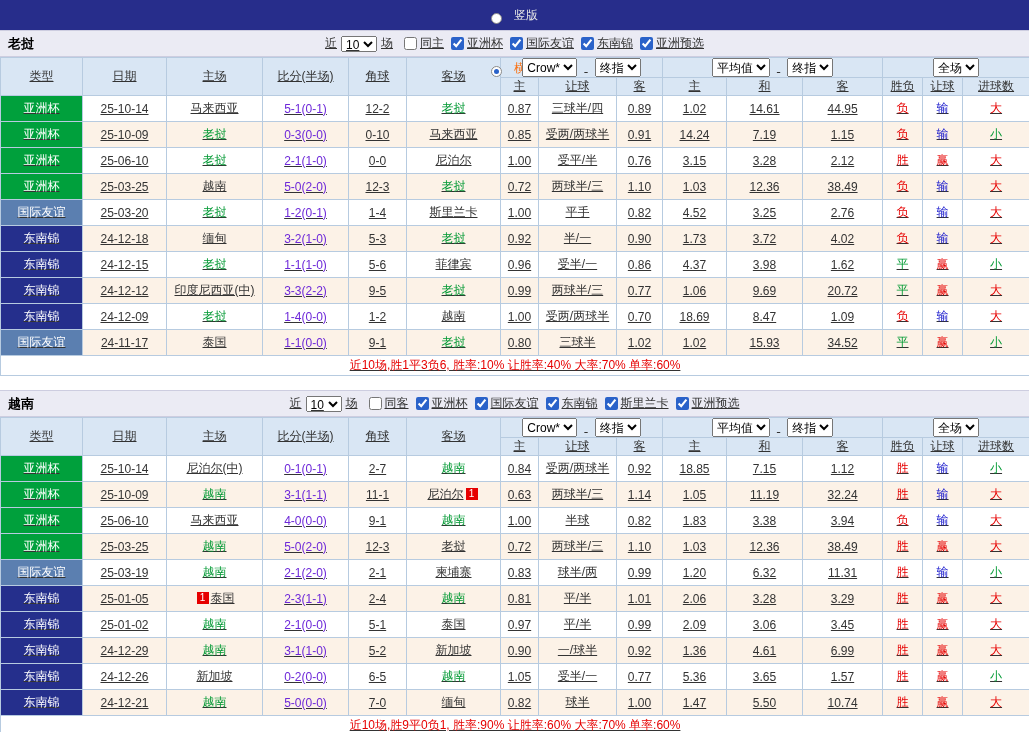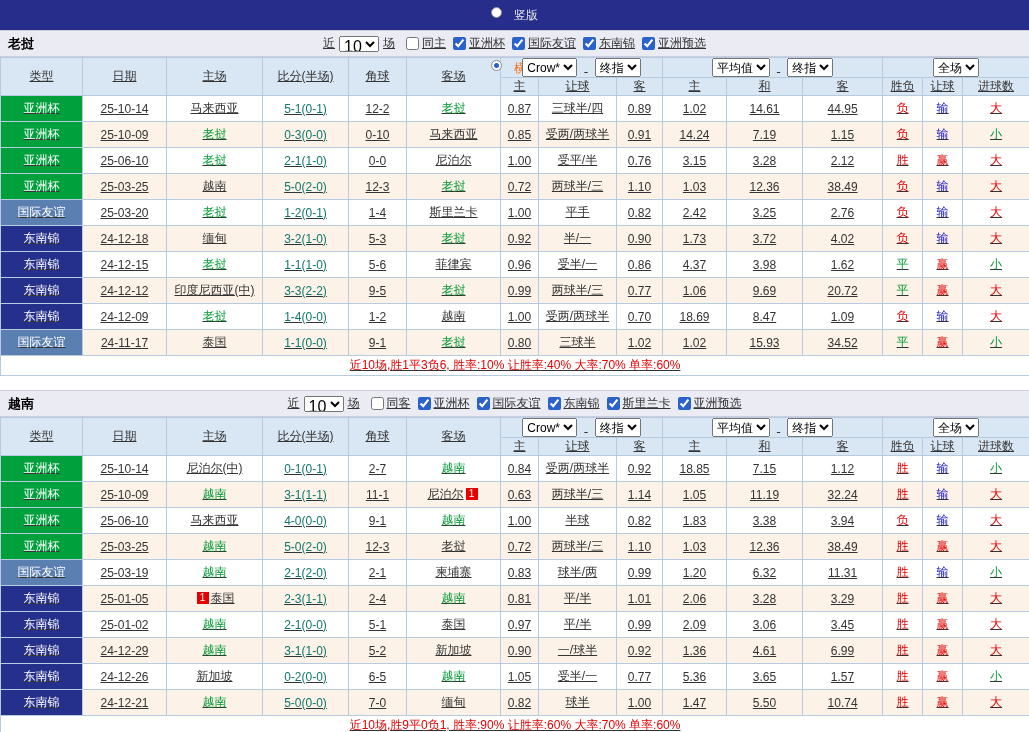--- a/index.html
+++ b/index.html
@@ -1,48 +1,48 @@
 <!DOCTYPE html>
 <html><head>
 <meta charset="utf-8">
 <style>
   * { margin:0; padding:0; box-sizing:border-box; }
   html,body { width:1029px; }
   body { background:#fff; font-family:"Liberation Sans","DejaVu Sans",sans-serif; font-size:12px; color:#333; }
 
   .topbar { height:30px; background:#272d8b; display:flex; align-items:center; justify-content:center; gap:16px;flex-direction:column; }
   .topbar .title { color:#fff; font-weight:bold; font-size:14px; letter-spacing:1px; }
-  .radio-opt { display:flex; align-items:flex-start; gap:12px; color:#e6e6e6; cursor:pointer; font-size:12px;margin-top:20px; }
+  .radio-opt { display:flex; align-items:flex-end; gap:12px; color:#e6e6e6; cursor:pointer; font-size:12px;margin-top:20px; }
   .radio-opt.sel { color:#f97316; }
   .rc { width:11px; height:11px; border-radius:50%; background:#fff; border:1px solid #8a8a8a; display:inline-block; position:relative; }
   .radio-opt.sel .rc::after { content:""; position:absolute; left:2px; top:2px; width:5px; height:5px; border-radius:50%; background:#2a62c9; }
 
   .section { margin-bottom:14px;text-decoration:underline; }
   .section:last-child { margin-bottom:0; }
   .section-header { height:27px; background:#ebebf4; border-top:1px solid #cdcde0; border-bottom:1px solid #cdcde0; position:relative; display:flex; align-items:center; }
   .team-name { position:absolute; left:8px; font-weight:bold; font-size:13px; color:#000; }
   .filters { margin:0 auto; display:flex; align-items:center; gap:4px; }
-  .count-select { height:16px; font-size:16px; }
+  .count-select { height:16px; font-size:12px; }
   .cbs { display:flex; align-items:center; }
   .cb { display:flex; align-items:center; margin-left:7px; cursor:pointer; }
   .cb input { width:13px; height:13px; accent-color:#2a62c9; margin-right:3px; }
 
   table { border-collapse:collapse; table-layout:fixed; width:1029px; }
   th, td { border:1px solid #b7cbe0; text-align:center; white-space:nowrap; overflow:hidden; font-size:12px; }
   thead th { background:#d9e6f4; font-weight:normal; color:#333; height:18px; }
   thead tr:first-child th { height:19px; }
   thead select { height:19px; font-size:12px; margin:0 7px; vertical-align:middle; }
   tbody td { height:26px; background:#fff; }
   tbody tr:nth-child(even) td { background:#fcf2e7; }
   td.type { color:#fff; }
   .tc-asia { background:#00a03c !important; }
   .tc-friendly { background:#5b7fb0 !important; }
   .tc-sea { background:#252f8c !important; }
   td.self { color:#009933; }
-  td.score { color:#0f766e; }
+  td.score { color:#6d28d9; }
   .c-red { color:#e60000; }
   .c-green { color:#009933; }
   .c-blue { color:#1515cc; }
   .redcard { display:inline-block; width:12px; height:12px; line-height:12px; background:#e60000; color:#fff; font-size:10px; margin:0 2px; vertical-align:1px; }
   tfoot td { height:20px; color:#e60000; background:#fff; }
 </style>
 </head>
 <body>
 
 <div class="topbar">
@@ -212,21 +212,21 @@
         <tr>
           <td class="type tc-friendly">国际友谊</td>
           <td>25-03-20</td>
           <td class="team self">老挝</td>
           <td class="score">1-2(0-1)</td>
           <td>1-4</td>
           <td class="team">斯里兰卡</td>
           <td>1.00</td>
           <td>平手</td>
           <td>0.82</td>
-          <td>2.42</td>
+          <td>4.52</td>
           <td>3.25</td>
           <td>2.76</td>
           <td class="c-red">负</td>
           <td class="c-blue">输</td>
           <td class="c-red">大</td>
         </tr>
         <tr>
           <td class="type tc-sea">东南锦</td>
           <td>24-12-18</td>
           <td class="team">缅甸</td>

